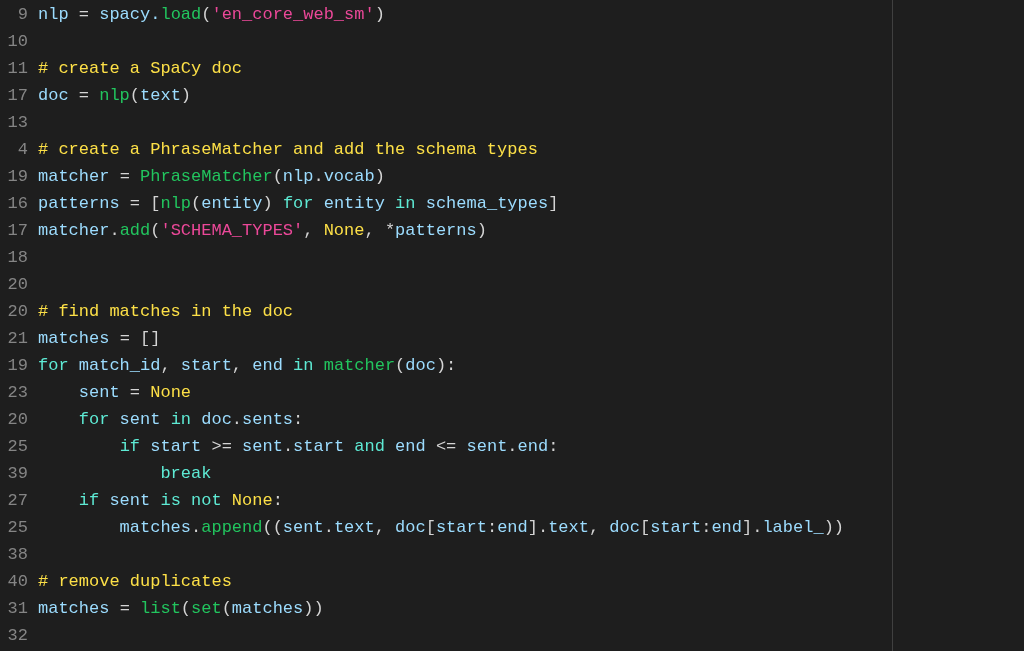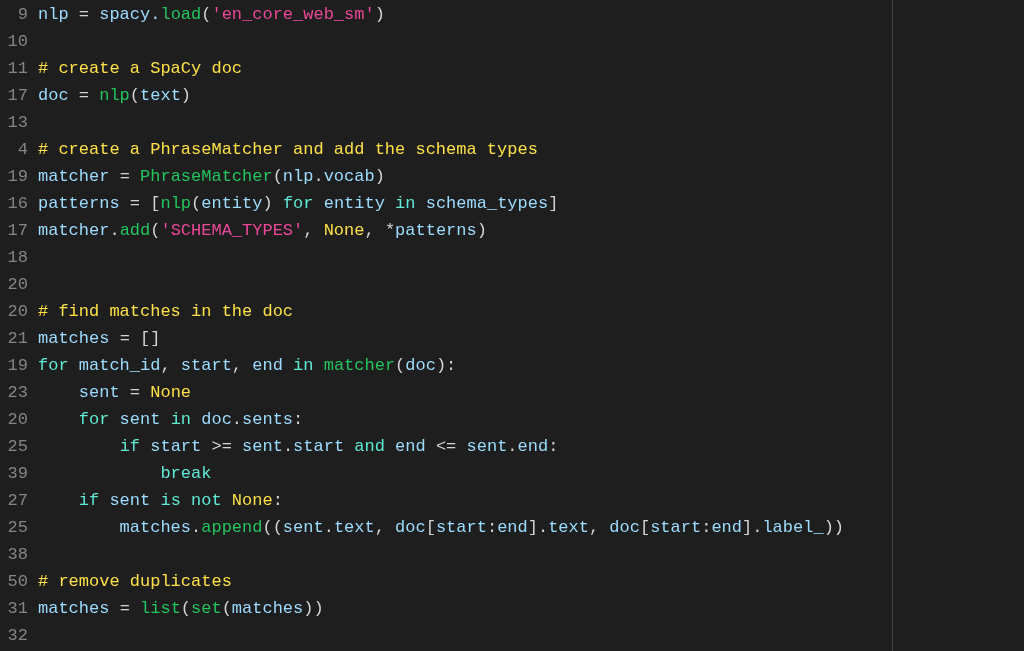--- a/index.html
+++ b/index.html
@@ -83,19 +83,19 @@
       <div class="line">20</div>
       <div class="line">21</div>
       <div class="line">19</div>
       <div class="line">23</div>
       <div class="line">20</div>
       <div class="line">25</div>
       <div class="line">39</div>
       <div class="line">27</div>
       <div class="line">25</div>
       <div class="line">38</div>
-      <div class="line">50</div>
+      <div class="line">40</div>
       <div class="line">31</div>
       <div class="line">32</div>
     </div>
   <div class="code"><div class="line"><span class="tok-var">nlp </span><span class="tok-op">=</span><span class="tok-var"> spacy.</span><span class="tok-called">load</span><span class="tok-op">(</span><span class="tok-string">'en_core_web_sm'</span><span class="tok-op">)</span></div><div class="line">&nbsp;</div><div class="line"><span class="tok-comment"># create a SpaCy doc</span></div><div class="line"><span class="tok-var">doc </span><span class="tok-op">=</span><span class="tok-default"> </span><span class="tok-called">nlp</span><span class="tok-op">(</span><span class="tok-var">text</span><span class="tok-op">)</span></div><div class="line">&nbsp;</div><div class="line"><span class="tok-comment"># create a PhraseMatcher and add the schema types</span></div><div class="line"><span class="tok-var">matcher </span><span class="tok-op">=</span><span class="tok-default"> </span><span class="tok-called">PhraseMatcher</span><span class="tok-op">(</span><span class="tok-var">nlp</span><span class="tok-op">.</span><span class="tok-var">vocab</span><span class="tok-op">)</span></div><div class="line"><span class="tok-var">patterns </span><span class="tok-op">=</span><span class="tok-op"> [</span><span class="tok-called">nlp</span><span class="tok-op">(</span><span class="tok-var">entity</span><span class="tok-op">) </span><span class="tok-control">for</span><span class="tok-var"> entity </span><span class="tok-control">in</span><span class="tok-var"> schema_types</span><span class="tok-op">]</span></div><div class="line"><span class="tok-var">matcher</span><span class="tok-op">.</span><span class="tok-called">add</span><span class="tok-op">(</span><span class="tok-string">'SCHEMA_TYPES'</span><span class="tok-op">, </span><span class="tok-const">None</span><span class="tok-op">, *</span><span class="tok-var">patterns</span><span class="tok-op">)</span></div><div class="line">&nbsp;</div><div class="line">&nbsp;</div><div class="line"><span class="tok-comment"># find matches in the doc</span></div><div class="line"><span class="tok-var">matches </span><span class="tok-op">= []</span></div><div class="line"><span class="tok-control">for</span><span class="tok-var"> match_id</span><span class="tok-op">, </span><span class="tok-var">start</span><span class="tok-op">, </span><span class="tok-var">end </span><span class="tok-control">in</span><span class="tok-default"> </span><span class="tok-called">matcher</span><span class="tok-op">(</span><span class="tok-var">doc</span><span class="tok-op">):</span></div><div class="line"><span class="tok-var">    sent </span><span class="tok-op">= </span><span class="tok-const">None</span></div><div class="line"><span class="tok-default">    </span><span class="tok-control">for</span><span class="tok-var"> sent </span><span class="tok-control">in</span><span class="tok-var"> doc</span><span class="tok-op">.</span><span class="tok-var">sents</span><span class="tok-op">:</span></div><div class="line"><span class="tok-default">        </span><span class="tok-control">if</span><span class="tok-var"> start </span><span class="tok-op">&gt;= </span><span class="tok-var">sent</span><span class="tok-op">.</span><span class="tok-var">start </span><span class="tok-control">and</span><span class="tok-var"> end </span><span class="tok-op">&lt;= </span><span class="tok-var">sent</span><span class="tok-op">.</span><span class="tok-var">end</span><span class="tok-op">:</span></div><div class="line"><span class="tok-default">            </span><span class="tok-control">break</span></div><div class="line"><span class="tok-default">    </span><span class="tok-control">if</span><span class="tok-var"> sent </span><span class="tok-control">is</span><span class="tok-default"> </span><span class="tok-control">not</span><span class="tok-default"> </span><span class="tok-const">None</span><span class="tok-op">:</span></div><div class="line"><span class="tok-var">        matches</span><span class="tok-op">.</span><span class="tok-called">append</span><span class="tok-op">((</span><span class="tok-var">sent</span><span class="tok-op">.</span><span class="tok-var">text</span><span class="tok-op">, </span><span class="tok-var">doc</span><span class="tok-op">[</span><span class="tok-var">start</span><span class="tok-op">:</span><span class="tok-var">end</span><span class="tok-op">].</span><span class="tok-var">text</span><span class="tok-op">, </span><span class="tok-var">doc</span><span class="tok-op">[</span><span class="tok-var">start</span><span class="tok-op">:</span><span class="tok-var">end</span><span class="tok-op">].</span><span class="tok-var">label_</span><span class="tok-op">))</span></div><div class="line">&nbsp;</div><div class="line"><span class="tok-comment"># remove duplicates</span></div><div class="line"><span class="tok-var">matches </span><span class="tok-op">= </span><span class="tok-called">list</span><span class="tok-op">(</span><span class="tok-called">set</span><span class="tok-op">(</span><span class="tok-var">matches</span><span class="tok-op">))</span></div><div class="line">&nbsp;</div></div>
 </div>
 <div class="scroll-border"></div>
 
 </body></html>

